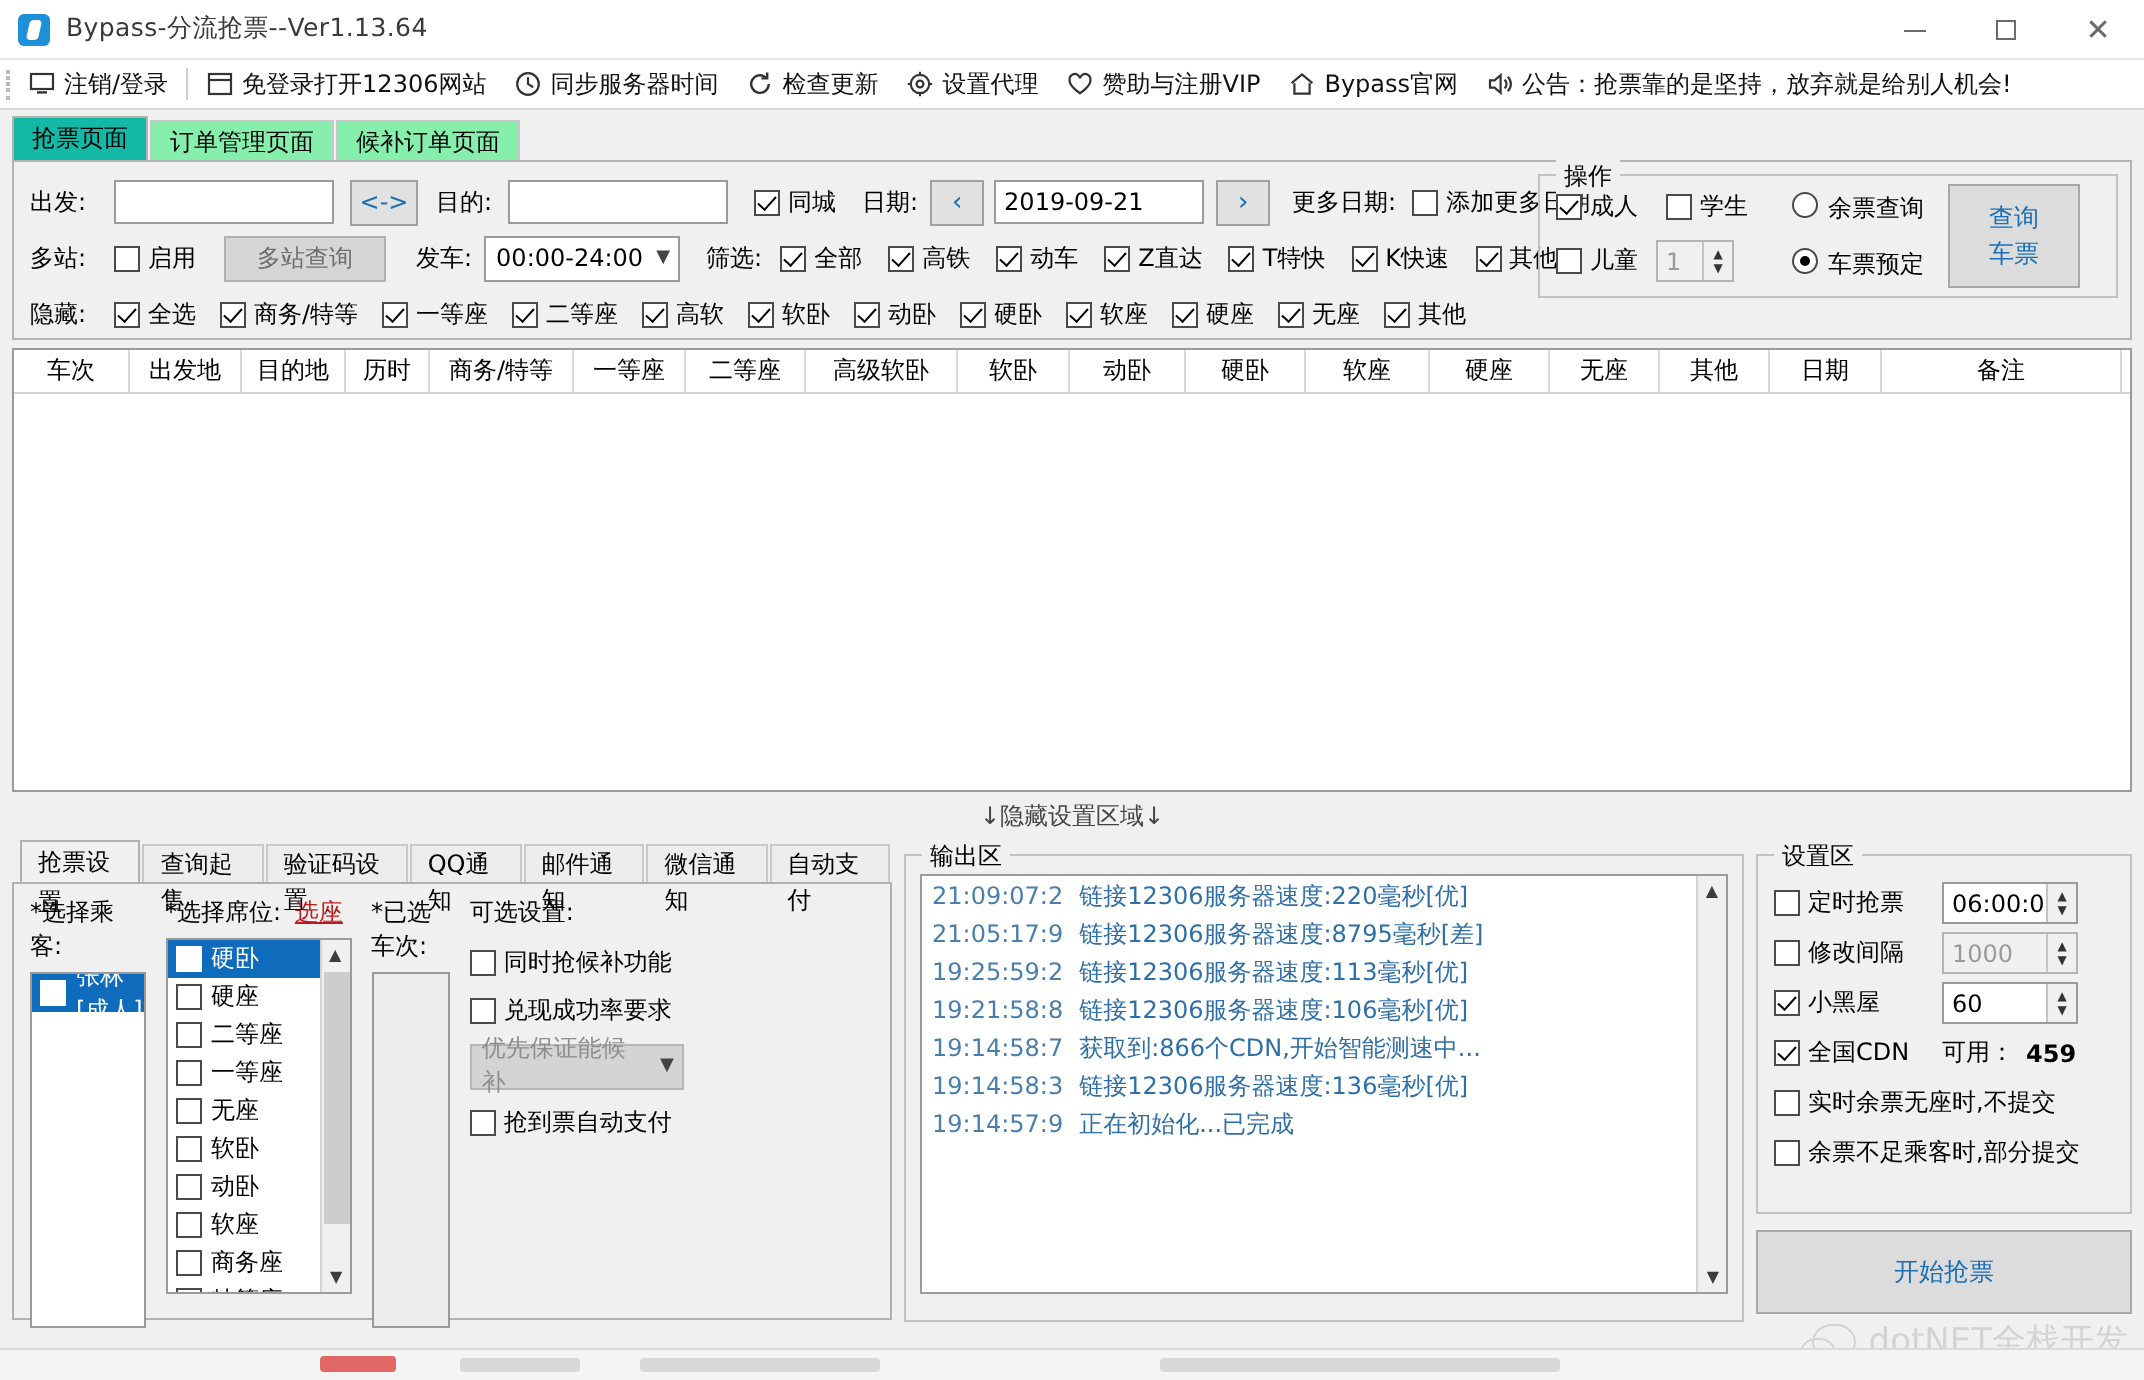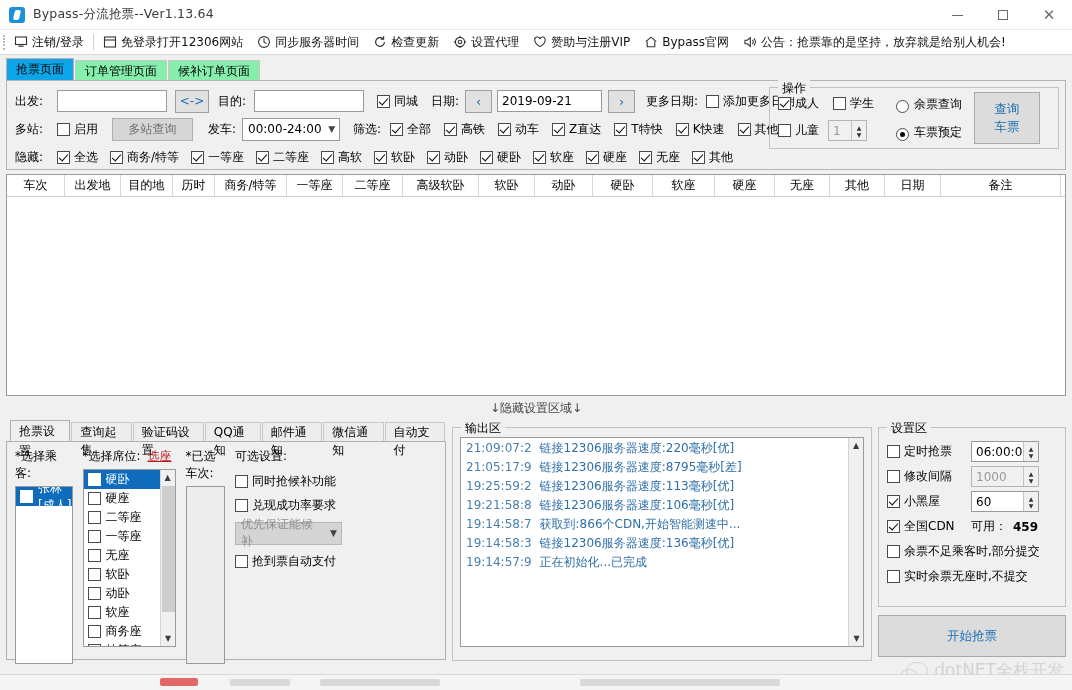--- a/index.html
+++ b/index.html
@@ -49,21 +49,21 @@
   .tool-sep { width: 1px; height: 16px; background: #d0d0d0; margin: 0 2px; }
   .ticon { width: 14px; height: 14px; display: inline-block; position: relative; flex: 0 0 auto; }
   .ticon svg { display:block; }
 
   
   .pagetabs { display: flex; align-items: flex-end; height: 22px; padding-left: 6px; background: #f0f0f0; margin-top: 3px; }
   .ptab {
     height: 20px; padding: 0 9px; line-height: 20px; font-size: 12px;
     background: #86efac; border: 1px solid #c8c8c8; border-bottom: none; margin-right: 1px; color: #000;
   }
-  .ptab.active { background: #0ea5e9; border-color: #b4b4b4; height: 22px; line-height: 21px; position: relative; z-index: 2; margin-top: 48px; }
+  .ptab.active { background: #14b8a6; border-color: #b4b4b4; height: 22px; line-height: 21px; position: relative; z-index: 2; margin-top: 48px; }
 
   
   .searchpanel {
     margin: 0 6px; border: 1px solid #b4b4b4; background: #f0f0f0;
     padding: 7px 8px 6px 8px; position: relative; height: 90px;
   }
   .srow { display: flex; align-items: center; height: 26px; white-space: nowrap; }
   .srow + .srow { margin-top: 2px; }
   .lbl { color: #000; }
   .txt {
@@ -84,21 +84,21 @@
   }
   .cb { display: inline-flex; align-items: center; gap: 4px; white-space: nowrap; }
   .box {
     width: 13px; height: 13px; border: 1px solid #4a4a4a; background: #fff;
     display: inline-block; position: relative; flex: 0 0 auto;
   }
   .box.ck::after {
     content: ""; position: absolute; left: 3px; top: 0px; width: 4px; height: 8px;
     border: solid #000; border-width: 0 1.6px 1.6px 0; transform: rotate(42deg);
   }
-  .rb { display: inline-flex; align-items: flex-end; gap: 5px; white-space: nowrap; }
+  .rb { display: inline-flex; align-items: flex-start; gap: 5px; white-space: nowrap; }
   .radio {
     width: 13px; height: 13px; border: 1px solid #4a4a4a; border-radius: 50%;
     background: #fff; display: inline-block; position: relative; flex: 0 0 auto;
   }
   .radio.on::after {
     content: ""; position: absolute; left: 3px; top: 3px; width: 5px; height: 5px;
     border-radius: 50%; background: #000;
   }
   .combo {
     border: 1px solid #9a9a9a; background: #fff; height: 23px; display: inline-flex;
@@ -698,27 +698,27 @@
             <label class="cb" style="width:78px;">
               <span class="box ck"></span>
               <span>全国CDN</span>
             </label>
             <span class="avail">可用：</span>
             <b>459</b>
           </div>
           <div class="settings-row">
             <label class="cb">
               <span class="box"></span>
-              <span>余票不足乘客时,部分提交</span>
+              <span>实时余票无座时,不提交</span>
             </label>
           </div>
           <div class="settings-row">
             <label class="cb">
               <span class="box"></span>
-              <span>实时余票无座时,不提交</span>
+              <span>余票不足乘客时,部分提交</span>
             </label>
           </div>
         </div>
       </div>
       <div class="bigbtn" style="height:42px;margin-top:8px;">开始抢票</div>
     </div>
   </div>
 
   <div class="watermark">
     <span class="wechat"></span>

